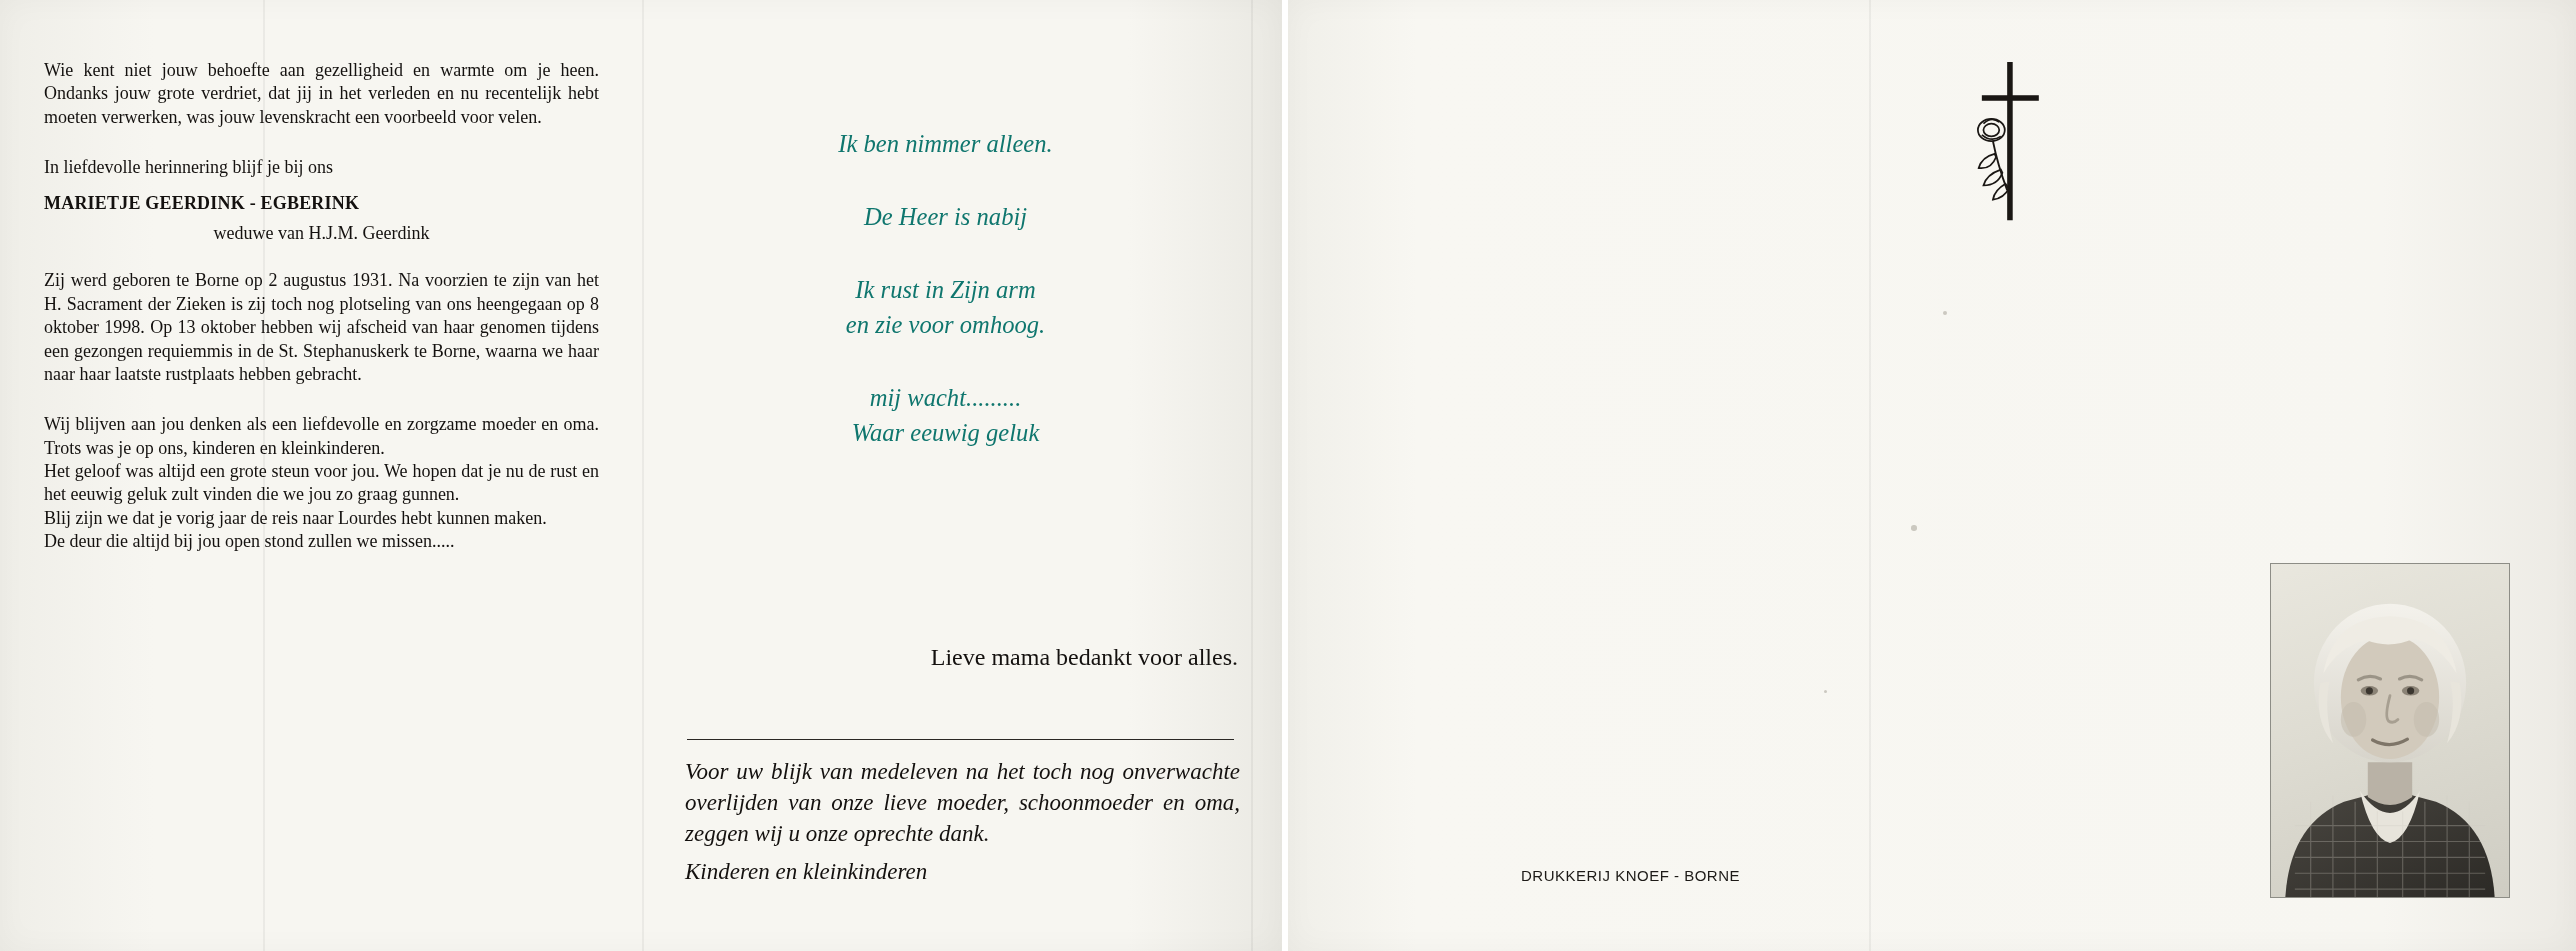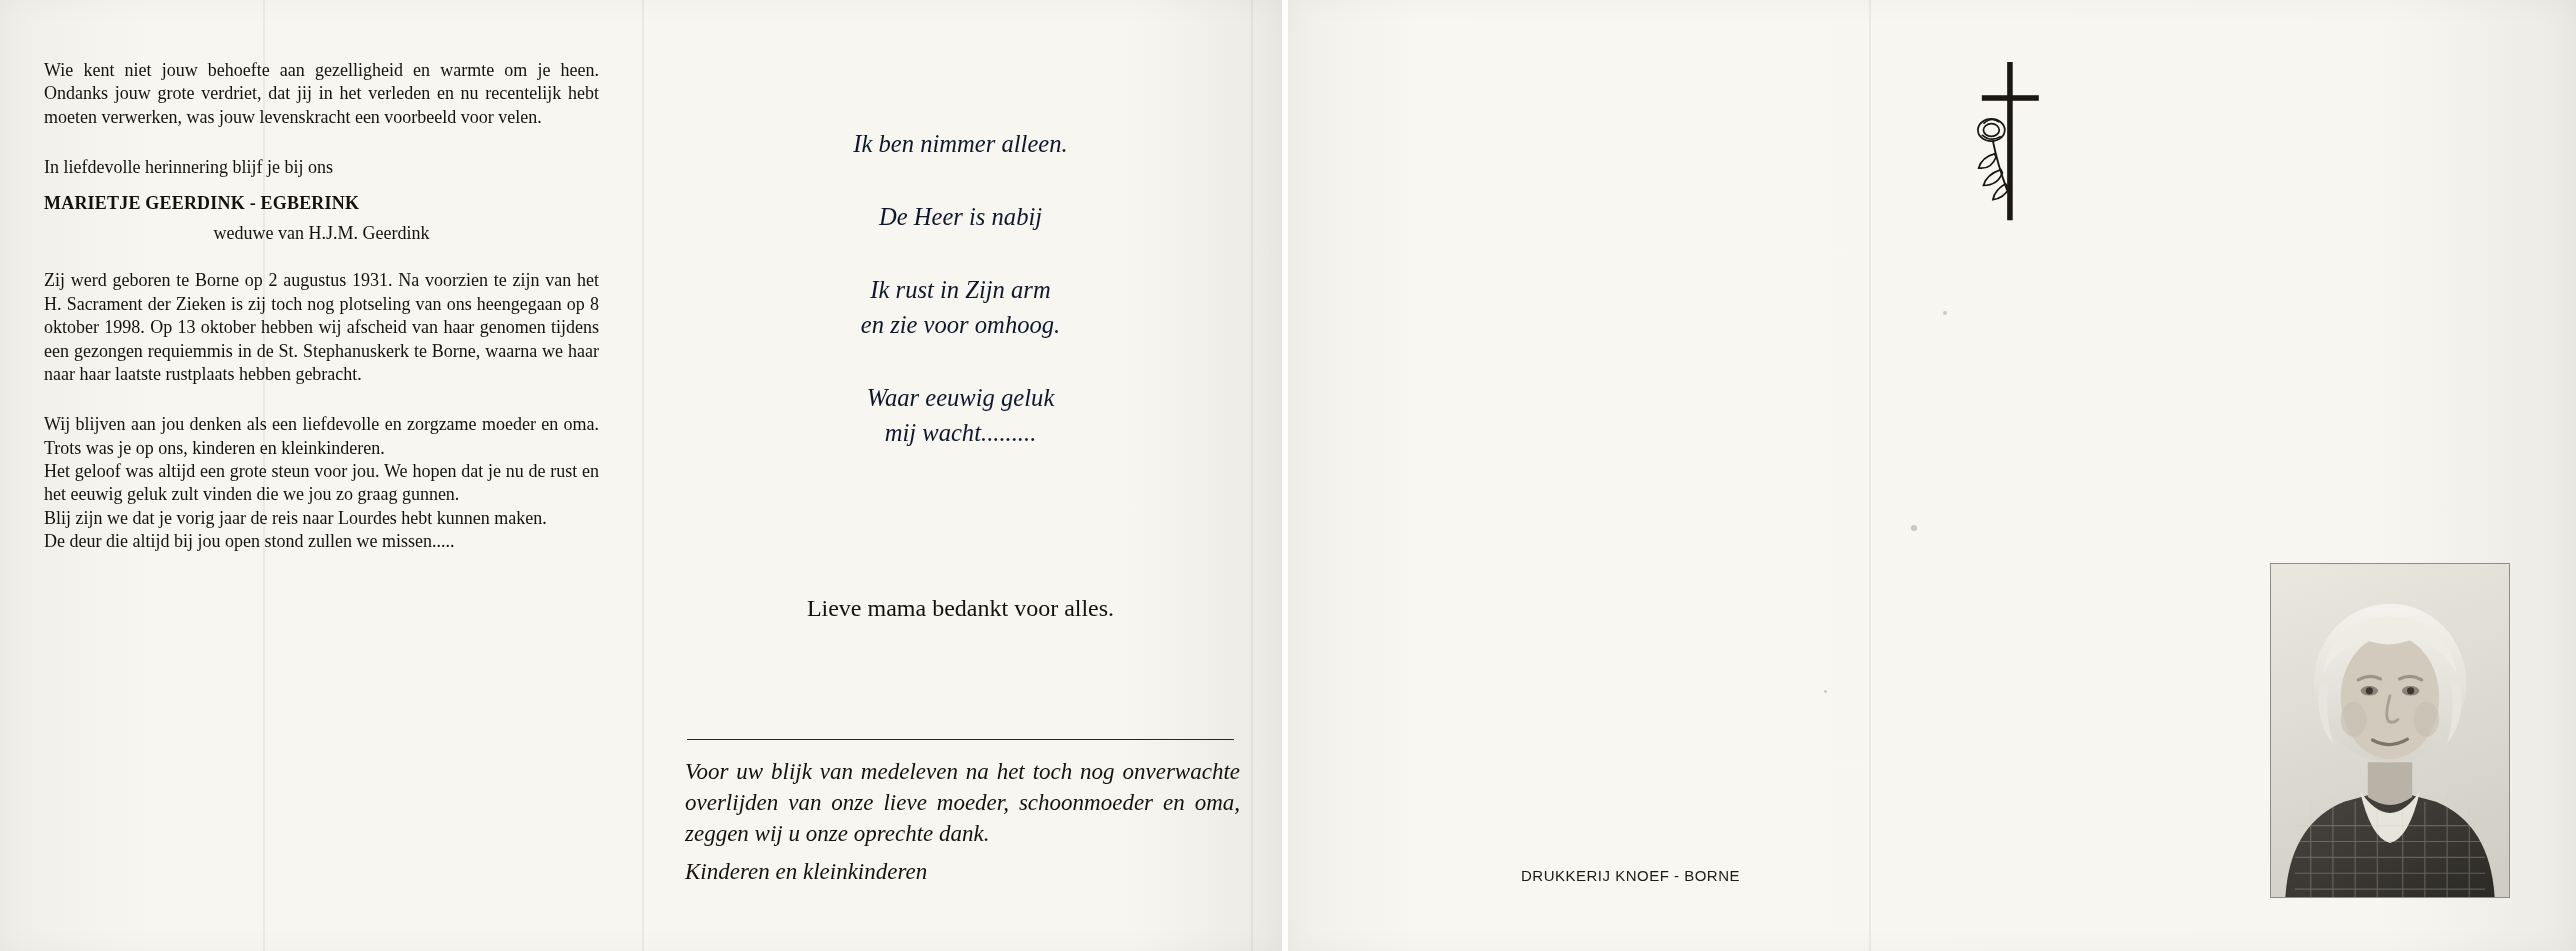--- a/index.html
+++ b/index.html
@@ -86,37 +86,37 @@
   }
   .widow {
     text-align: center !important;
     font-size: 24px;
     margin-top: 6.3px !important;
   }
 
   
   .panel-poem {
     position: absolute;
-    left: 683px;
+    left: 668px;
     top: 127px;
     width: 555px;
     text-align: center;
-    color: #0f172a;
+    color: #0f766e;
     font-style: italic;
     font-size: 24.6px;
     line-height: 1.42;
   }
   .stanza { margin-bottom: 38px; }
   .stanza:last-child { margin-bottom: 0; }
   .thanks-line {
     position: absolute;
     left: 683px;
-    top: 595px;
+    top: 644px;
     width: 555px;
-    text-align: center;
+    text-align: right;
     font-size: 24px;
     color: #14110f;
   }
   .rule {
     position: absolute;
     left: 687px;
     top: 739px;
     width: 547px;
     height: 0.8px;
     background: #2a2724;
@@ -218,22 +218,22 @@
       <div>Ik ben nimmer alleen.</div>
     </div>
     <div class="stanza">
       <div>De Heer is nabij</div>
     </div>
     <div class="stanza">
       <div>Ik rust in Zijn arm</div>
       <div>en zie voor omhoog.</div>
     </div>
     <div class="stanza">
+      <div>mij wacht.........</div>
       <div>Waar eeuwig geluk</div>
-      <div>mij wacht.........</div>
     </div>
   </div>
 
   <div class="thanks-line">Lieve mama bedankt voor alles.</div>
 
   <div class="rule"></div>
 
   <div class="panel-thanks">
     <div>Voor uw blijk van medeleven na het toch nog onverwachte overlijden van onze lieve moeder, schoonmoeder en oma, zeggen wij u onze oprechte dank.</div>
     <div class="signoff">Kinderen en kleinkinderen</div>

